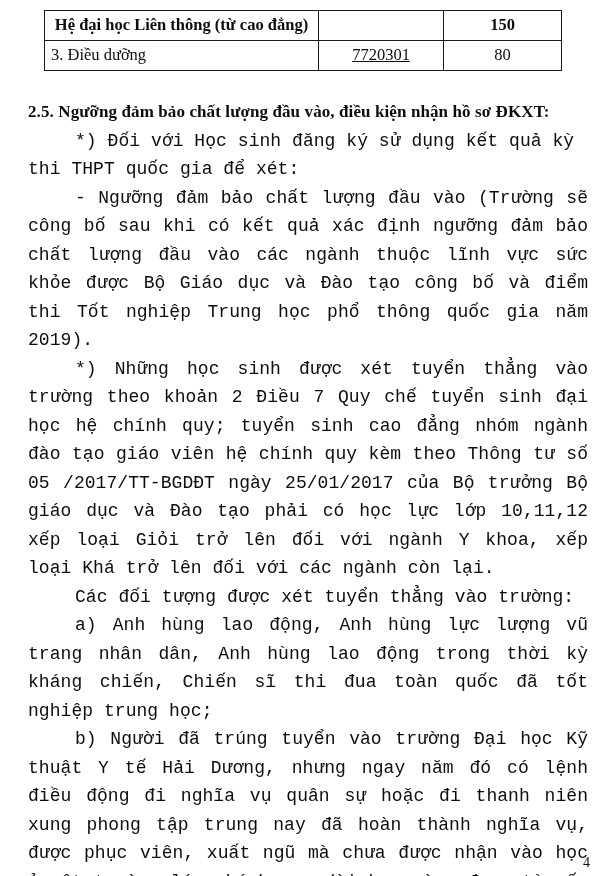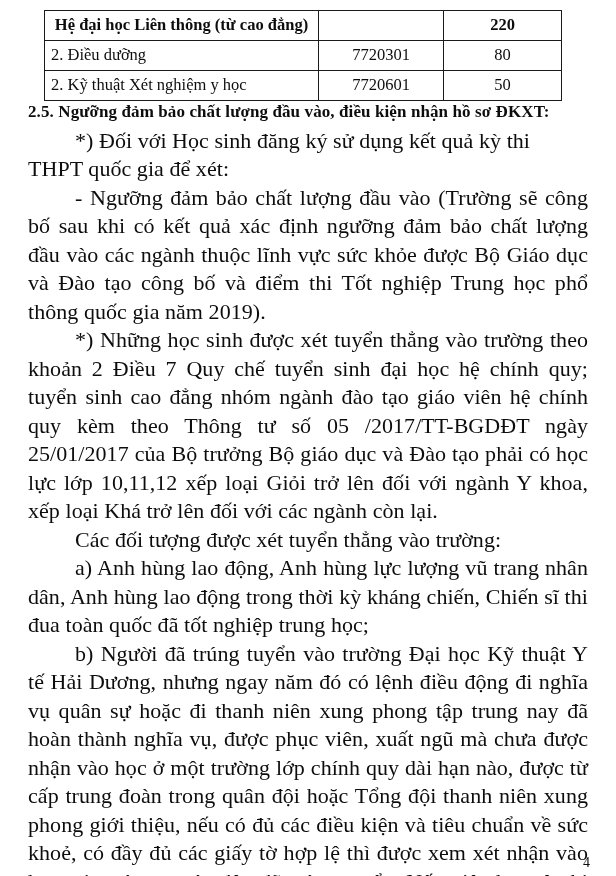--- a/index.html
+++ b/index.html
@@ -37,21 +37,21 @@
   }
   table.major-table td {
     border: 1px solid #1a1a1a;
     font-size: 16.5px;
     line-height: 1.15;
     padding: 4px 6px 5px 6px;
     height: 20px;
     vertical-align: middle;
   }
   td.col-name   { width: 261px; text-align: left; }
-  td.col-code   { width: 112px; text-align: center; }
+  td.col-code   { width: 112px; text-align: center; text-decoration: underline; }
   td.col-quota  { width: 105px; text-align: center; }
 
   tr.head-row td { font-weight: bold; }
   tr.head-row td.col-name { text-align: center; }
 
   
   .content {
     position: absolute;
     left: 28px;
     top: 98px;
@@ -60,26 +60,27 @@
   .heading {
     font-weight: bold;
     font-size: 17px;
     line-height: 28.5px;
     margin: 0 0 0 0;
     text-align: left;
     letter-spacing: 0.1px;
   }
   p.para {
     margin: 0;
-    font-size: 22px;
+    font-size: 18px;
     line-height: 28.5px;
     text-align: justify;
     text-justify: inter-word;
     text-indent: 47px;
     letter-spacing: 0.05px;
+    font-family: Liberation Mono, monospace;
   }
   p.para.no-just { text-align: left; }
 
   
   .page-number {
     position: absolute;
     right: 26px;
     bottom: 6px;
     font-size: 14px;
     line-height: 1;
@@ -89,31 +90,26 @@
 <body>
 
 <div class="page">
 
   <div class="table-wrap">
     <table class="major-table">
       <tbody>
         <tr class="head-row">
           <td class="col-name">Hệ đại học Liên thông (từ cao đẳng)</td>
           <td class="col-code"></td>
-          <td class="col-quota">220</td>
+          <td class="col-quota">150</td>
         </tr>
         <tr>
-          <td class="col-name">2. Điều dưỡng</td>
+          <td class="col-name">3. Điều dưỡng</td>
           <td class="col-code">7720301</td>
           <td class="col-quota">80</td>
-        </tr>
-        <tr>
-          <td class="col-name">2. Kỹ thuật Xét nghiệm y học</td>
-          <td class="col-code">7720601</td>
-          <td class="col-quota">50</td>
         </tr>
       </tbody>
     </table>
   </div>
 
   <div class="content">
 
     <div class="heading">2.5. Ngưỡng đảm bảo chất lượng đầu vào, điều kiện nhận hồ sơ ĐKXT:</div>
 
     <p class="para no-just">*) Đối với Học sinh đăng ký sử dụng kết quả kỳ thi THPT quốc gia để xét:</p>

